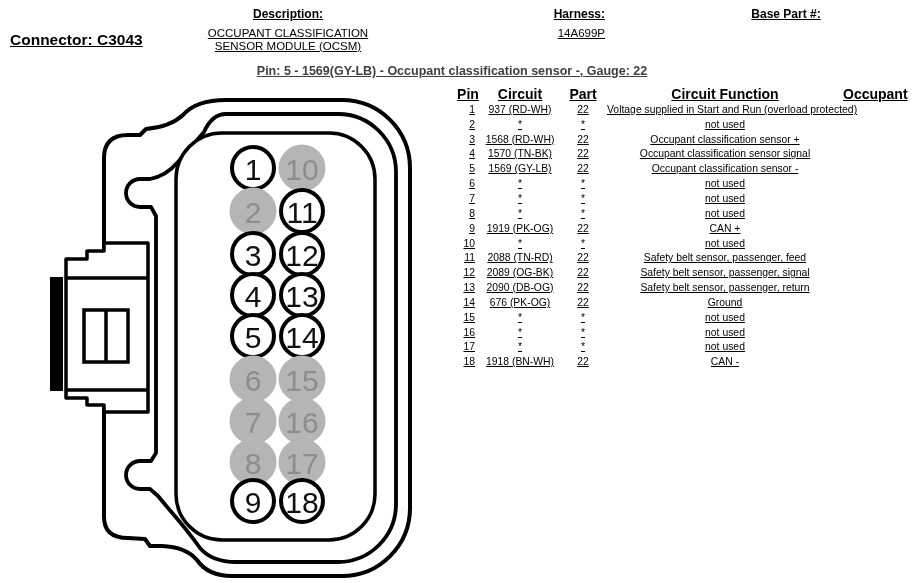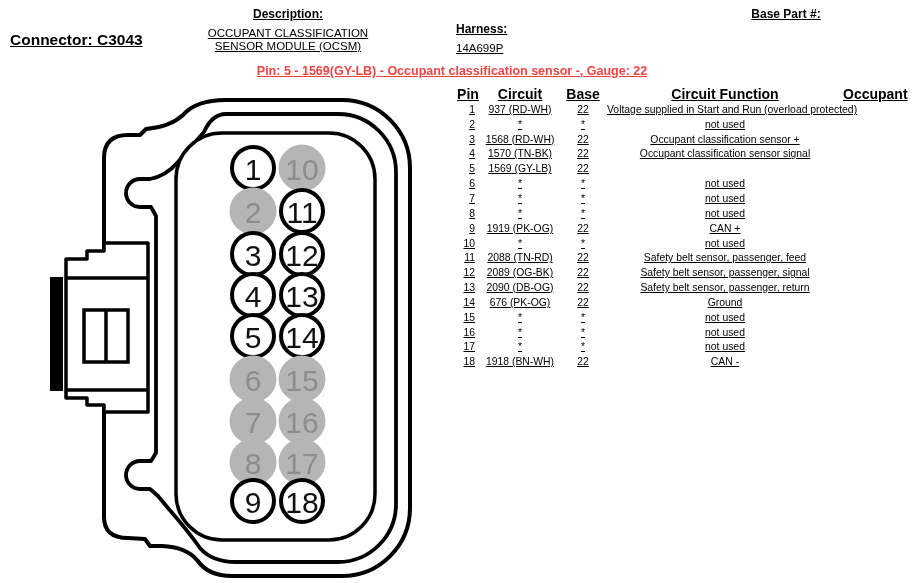--- a/index.html
+++ b/index.html
@@ -7,21 +7,21 @@
     width:913px;height:583px;position:relative;background:#ffffff;
     font-family:"Liberation Sans", sans-serif;color:#000;overflow:hidden;
   }
   .abs{position:absolute;text-decoration:underline;}
   .lbl{font-weight:bold;font-size:12px;}
   .val{font-size:11.5px;}
   #connector-label{left:10px;top:19px;font-size:15.5px;font-weight:bold;margin-top:12px;}
   #desc-block{left:178px;top:7px;width:220px;text-align:center;}
   #desc-line1{margin-top:6px;}
   #desc-line2{margin-top:1px;}
-  #harness-block{left:456px;top:7px;width:120px;text-align:left;margin-top:15px;}
+  #harness-block{left:485px;top:7px;width:120px;text-align:right;}
   #harness-value{margin-top:6px;}
   #basepart-block{left:726px;top:7px;width:120px;text-align:center;}
   #highlight-line{left:95px;top:64px;width:714px;text-align:center;
     font-size:12.5px;font-weight:bold;}
   
   #pin-table{left:455px;top:86px;width:452px;}
   .t-row{display:grid;grid-template-columns:26px 78px 48px 236px 64px;
     align-items:center;}
   #table-header{height:16px;font-size:14px;font-weight:bold;}
   #table-header > div{text-align:center;}
@@ -50,21 +50,21 @@
 
 <div class="abs" id="harness-block">
   <div class="lbl">Harness:</div>
   <div class="val" id="harness-value">14A699P</div>
 </div>
 
 <div class="abs" id="basepart-block">
   <div class="lbl">Base Part #:</div>
 </div>
 
-<div class="abs" id="highlight-line" style="color: #ef4444;">Pin: 5 - 1569(GY-LB) - Occupant classification sensor -, Gauge: 22</div>
+<div class="abs" id="highlight-line" style="color: #404040;">Pin: 5 - 1569(GY-LB) - Occupant classification sensor -, Gauge: 22</div>
 
 <svg id="connector-svg" width="460" height="583" viewBox="0 0 460 583">
 
   <path class="shell" d="
     M 226,100 H 342 A 68,68 0 0 1 410,168 V 508 A 68,68 0 0 1 342,576 H 232
     Q 208,576 197,560 Q 186,547 162,546 L 150,546 L 145,539 L 128,538
     Q 104,538 104,517 V 158 Q 104,135 128,135 L 140,135 L 146,129
     Q 170,127 183,115 Q 196,100 226,100 Z"></path>
 
   <path class="shell" style="stroke-width:3.8" d="
@@ -158,21 +158,21 @@
         <circle cx="302" cy="501" r="21" fill="#ffffff" stroke="#000000" stroke-width="4"></circle>
         <text x="302" y="501" class="pin-num" dominant-baseline="central" dy="1" fill="#111111">18</text>
       </g>
     </g>
 </svg>
 
 <div class="abs" id="pin-table">
   <div class="t-row" id="table-header">
     <div>Pin</div>
     <div>Circuit</div>
-    <div>Base</div>
+    <div>Part</div>
     <div>Circuit Function</div>
     <div>Occupant</div>
   </div>
   <div id="table-rows">
       <div class="t-row">
         <div class="c-pin">1</div>
         <div class="c-circuit">937 (RD-WH)</div>
         <div class="c-gauge">22</div>
         <div class="c-func">Voltage supplied in Start and Run (overload protected)</div>
         <div class="c-qual"></div>
@@ -195,20 +195,21 @@
         <div class="c-pin">4</div>
         <div class="c-circuit">1570 (TN-BK)</div>
         <div class="c-gauge">22</div>
         <div class="c-func">Occupant classification sensor signal</div>
         <div class="c-qual"></div>
       </div>
       <div class="t-row">
         <div class="c-pin">5</div>
         <div class="c-circuit">1569 (GY-LB)</div>
         <div class="c-gauge">22</div>
+        <div class="c-func">Occupant classification sensor -</div>
         <div class="c-qual"></div>
       </div>
       <div class="t-row">
         <div class="c-pin">6</div>
         <div class="c-circuit">*</div>
         <div class="c-gauge">*</div>
         <div class="c-func">not used</div>
         <div class="c-qual"></div>
       </div>
       <div class="t-row">

